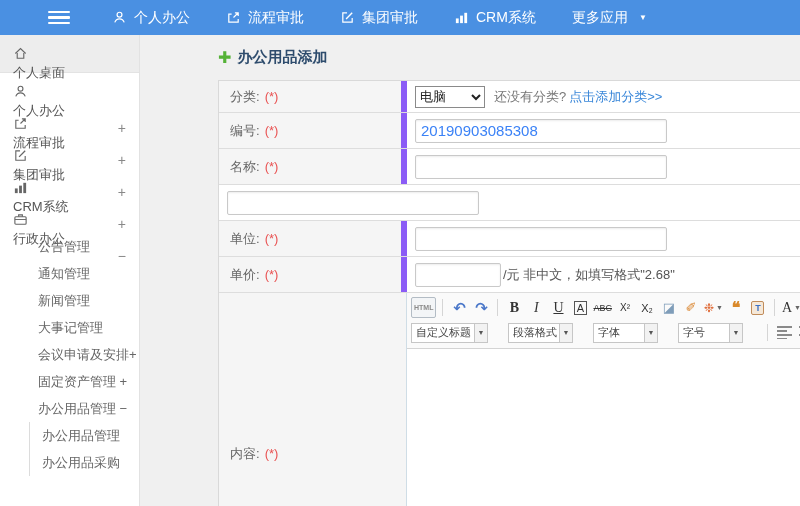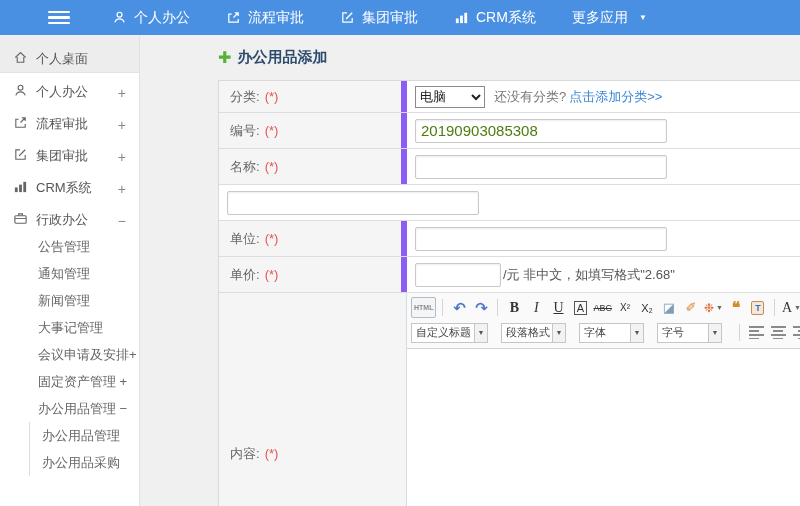--- a/index.html
+++ b/index.html
@@ -12,21 +12,21 @@
   .hamburger { width:22px; margin-left:48px; cursor:pointer; display:flex; flex-direction:column; gap:3px; }
   .hamburger i { display:block; height:2.5px; background:#fff; border-radius:1px; }
   .topnav { display:flex; align-items:center; margin-left:42px; gap:36px; font-size:14px; }
   .topnav-item { display:flex; align-items:center; gap:7px; cursor:pointer; white-space:nowrap; }
   .topnav-item svg { display:block; }
   .caret { font-size:8px; margin-left:4px; }
 
   
   .shell { display:flex; height:471px; }
   .sidebar { width:140px; background:#fff; border-right:1px solid #e2e2e2; flex:none; font-size:13px; color:#555; }
-  .side-item { height:32px; display:flex; align-items:flex-end; padding:4px 13px; cursor:pointer; }
+  .side-item { height:32px; display:flex; align-items:flex-start; padding:11px 13px; cursor:pointer;flex-direction:column; }
   .side-item.first { height:38px; background:#ededed; border-bottom:1px solid #e3e3e3; }
   .side-item svg { margin-right:8px; flex:none; color:#666; }
   .expander { margin-left:auto; color:#888; font-size:14px; font-weight:300; }
   .sub-item { height:27px; display:flex; align-items:center; padding-left:38px; cursor:pointer; color:#666; }
   .subsub-wrap { margin-left:29px; border-left:1px solid #dcdcdc; }
   .subsub-wrap .sub-item { padding-left:12px; }
 
   
   .main { flex:1; padding:13px 0 0 78px; background:#f0f0f0; overflow:hidden; }
   .page-title { display:flex; align-items:center; gap:6px; }
@@ -38,21 +38,21 @@
   .frow.first { min-height:32px; }
   .frow.tall { height:322px; }
   .fcell-label { width:188px; flex:none; background:#f5f5f5; border-right:6px solid #8b5cf6;
     display:flex; align-items:center; padding-left:11px; font-size:13px; color:#666; }
   .frow.tall .fcell-label { border-right:1px solid #cfdde6; }
   .req { color:#e95252; margin-left:5px; }
   .fcell-value { flex:1; display:flex; align-items:center; padding-left:8px; background:#fff; font-size:13px; color:#555; }
   .frow.tall .fcell-value { padding:0; align-items:stretch; }
 
   .txt-input { height:24px; width:252px; border:1px solid #c9c9c9; border-radius:2px;
-    box-shadow:inset 0 1px 2px rgba(0,0,0,.08); font-size:15px; color:#4d7c0f; padding:0 5px;
+    box-shadow:inset 0 1px 2px rgba(0,0,0,.08); font-size:15px; color:#3b82f6; padding:0 5px;
     font-family:"Liberation Sans","DejaVu Sans",sans-serif; }
   .txt-input.small { width:86px; font-size:13px; }
   .cat-select { height:22px; width:70px; font-size:13px; color:#222; border:1px solid #8a8a8a; background:#fff; }
   .muted { color:#777; margin-left:9px; }
   .link { color:#3a87d9; margin-left:3px; cursor:pointer; text-decoration:none; }
   .hint { color:#555; margin-left:2px; }
 
   
   .editor { width:100%; display:flex; flex-direction:column; }
   .ed-toolbar { background:#fafafa; padding:2px 4px 3px 4px; border-bottom:1px solid #d4d4d4; }
@@ -69,21 +69,21 @@
   .boxA { font-size:11px; border:1px solid #555; padding:0 2px; line-height:12px; }
   .strike { font-size:9px; text-decoration:line-through; letter-spacing:0; }
   .eraser { color:#7f9db9; font-size:13px; }
   .brush { color:#d9832b; font-size:13px; }
   .magic { color:#e0703f; font-size:12px; }
   .quote { color:#d9892b; font-family:"Liberation Serif",serif; font-weight:bold; font-size:16px; line-height:10px; }
   .pasteT { width:13px; height:14px; border:1px solid #c08c5a; background:#f5e8d8; color:#3b6fc4;
     font-size:9px; font-weight:bold; display:flex; align-items:center; justify-content:center; border-radius:2px; }
   .mini-caret { font-size:7px; color:#666; margin-left:2px; }
   .ed-select { display:flex; align-items:center; height:20px; border:1px solid #c6c6c6; background:#fff;
-    margin-right:11px; cursor:pointer; }
+    margin-right:18px; cursor:pointer; }
   .ed-select .lab { width:50px; padding:0 4px; font-size:11px; color:#444; white-space:nowrap; overflow:hidden; }
   .ed-select.wide .lab { width:62px; }
   .ed-select .cbtn { width:13px; align-self:stretch; border-left:1px solid #c6c6c6; background:#f2f2f2;
     display:flex; align-items:center; justify-content:center; font-size:7px; color:#555; }
   .align-icon { width:15px; height:13px; background-repeat:no-repeat; }
   .al-left { background-image:linear-gradient(#8a8a8a,#8a8a8a),linear-gradient(#8a8a8a,#8a8a8a),linear-gradient(#8a8a8a,#8a8a8a),linear-gradient(#8a8a8a,#8a8a8a);
     background-size:15px 2px,10px 2px,15px 2px,10px 2px; background-position:left 0,left 4px,left 8px,left 12px; }
   .al-center { background-image:linear-gradient(#8a8a8a,#8a8a8a),linear-gradient(#8a8a8a,#8a8a8a),linear-gradient(#8a8a8a,#8a8a8a),linear-gradient(#8a8a8a,#8a8a8a);
     background-size:15px 2px,10px 2px,15px 2px,10px 2px; background-position:center 0,center 4px,center 8px,center 12px; }
   .al-right { background-image:linear-gradient(#8a8a8a,#8a8a8a),linear-gradient(#8a8a8a,#8a8a8a),linear-gradient(#8a8a8a,#8a8a8a),linear-gradient(#8a8a8a,#8a8a8a);

